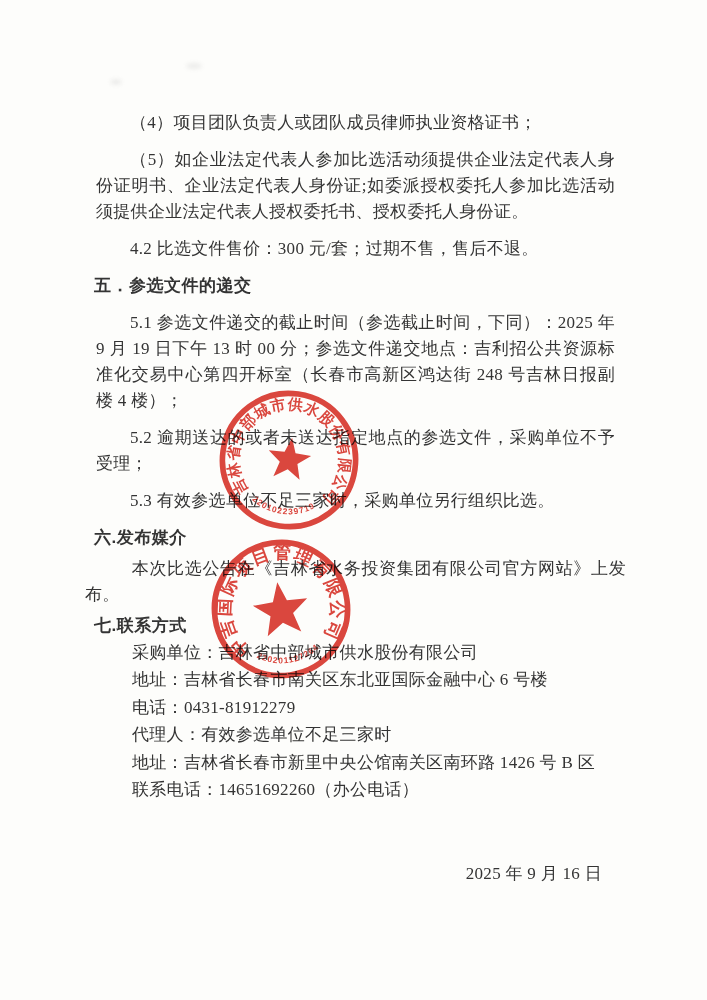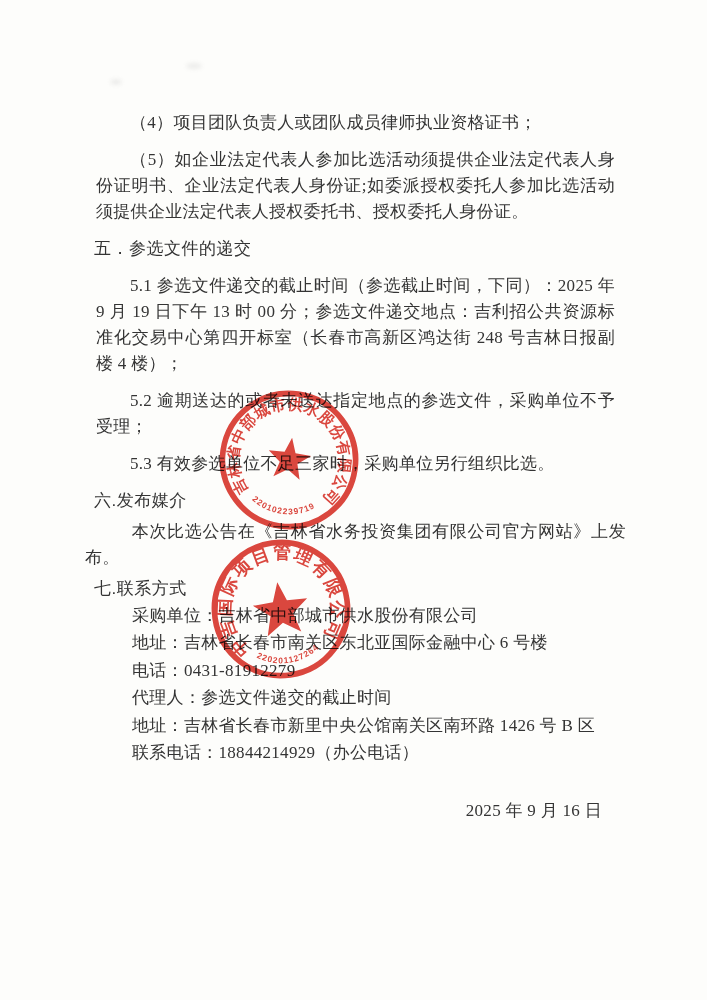--- a/index.html
+++ b/index.html
@@ -10,32 +10,32 @@
   }
   .doc{
     position:absolute;left:85px;top:99px;width:541px;
     font-size:17px;line-height:26px;color:#343434;
     text-align:justify;text-justify:inter-ideograph;
     letter-spacing:0.3px;
   }
   .para{margin:11px;text-indent:2em;}
   .para-wide{margin:0;text-indent:2.75em;}
   .heading{
-    margin:0 0 0 9px;text-indent:0;font-weight:normal;
+    margin:0 0 0 9px;text-indent:0;font-weight:bold;
     font-family:"Liberation Sans","DejaVu Sans",sans-serif;
     letter-spacing:0.5px;
   }
   .mt8{margin-top:8px;}
   .mt5{margin-top:5px;}
   .contacts{margin:0;padding:0;list-style:none;}
   .contact-line{
     margin:0 0 0 47px;line-height:27.4px;text-indent:0;text-align:left;
   }
   .date-line{
-    margin-top:32px;text-align:right;padding-right:24px;text-indent:0;
+    margin-top:58px;text-align:right;padding-right:24px;text-indent:0;
   }
   .seal{
     position:absolute;width:150px;height:150px;
     mix-blend-mode:multiply;opacity:0.92;
     pointer-events:none;
   }
   .seal-1{left:214px;top:385px;transform:rotate(8deg);}
   .seal-2{left:206px;top:534px;transform:rotate(-8deg);}
   .seal text{
     font-family:"Liberation Sans","DejaVu Sans",sans-serif;
@@ -53,35 +53,36 @@
 </style>
 </head>
 <body>
 
 <div class="smudge smudge-a"></div>
 <div class="smudge smudge-b"></div>
 
 <div class="doc">
   <p class="para">（4）项目团队负责人或团队成员律师执业资格证书；</p>
   <p class="para">（5）如企业法定代表人参加比选活动须提供企业法定代表人身份证明书、企业法定代表人身份证;如委派授权委托人参加比选活动须提供企业法定代表人授权委托书、授权委托人身份证。</p>
+  <p class="para">4.2 比选文件售价：300 元/套；过期不售，售后不退。</p>
   <p class="heading">五．参选文件的递交</p>
   <p class="para">5.1 参选文件递交的截止时间（参选截止时间，下同）：2025 年 9 月 19 日下午 13 时 00 分；参选文件递交地点：吉利招公共资源标准化交易中心第四开标室（长春市高新区鸿达街 248 号吉林日报副楼 4 楼）；</p>
   <p class="para mt8">5.2 逾期送达的或者未送达指定地点的参选文件，采购单位不予受理；</p>
   <p class="para">5.3 有效参选单位不足三家时，采购单位另行组织比选。</p>
   <p class="heading">六.发布媒介</p>
   <p class="para-wide mt5">本次比选公告在《吉林省水务投资集团有限公司官方网站》上发布。</p>
   <p class="heading mt5">七.联系方式</p>
 
   <ul class="contacts">
     <li class="contact-line">采购单位：吉林省中部城市供水股份有限公司</li>
     <li class="contact-line">地址：吉林省长春市南关区东北亚国际金融中心 6 号楼</li>
     <li class="contact-line">电话：0431-81912279</li>
-    <li class="contact-line">代理人：参选文件递交的截止时间</li>
+    <li class="contact-line">代理人：有效参选单位不足三家时</li>
     <li class="contact-line">地址：吉林省长春市新里中央公馆南关区南环路 1426 号 B 区</li>
-    <li class="contact-line">联系电话：18844214929（办公电话）</li>
+    <li class="contact-line">联系电话：14651692260（办公电话）</li>
   </ul>
 
   <p class="date-line">2025 年 9 月 16 日</p>
 </div>
 
 <div class="seal seal-1">
   <svg width="150" height="150" viewBox="0 0 160 160" xmlns="http://www.w3.org/2000/svg">
     <defs>
       <path id="ringPath1" d="M 41.8,118.2 A 54,54 0 1 1 118.2,118.2" fill="none"></path>
       <path id="serialPath1" d="M 46.7,127.5 A 58,58 0 0 0 113.3,127.5" fill="none"></path>

